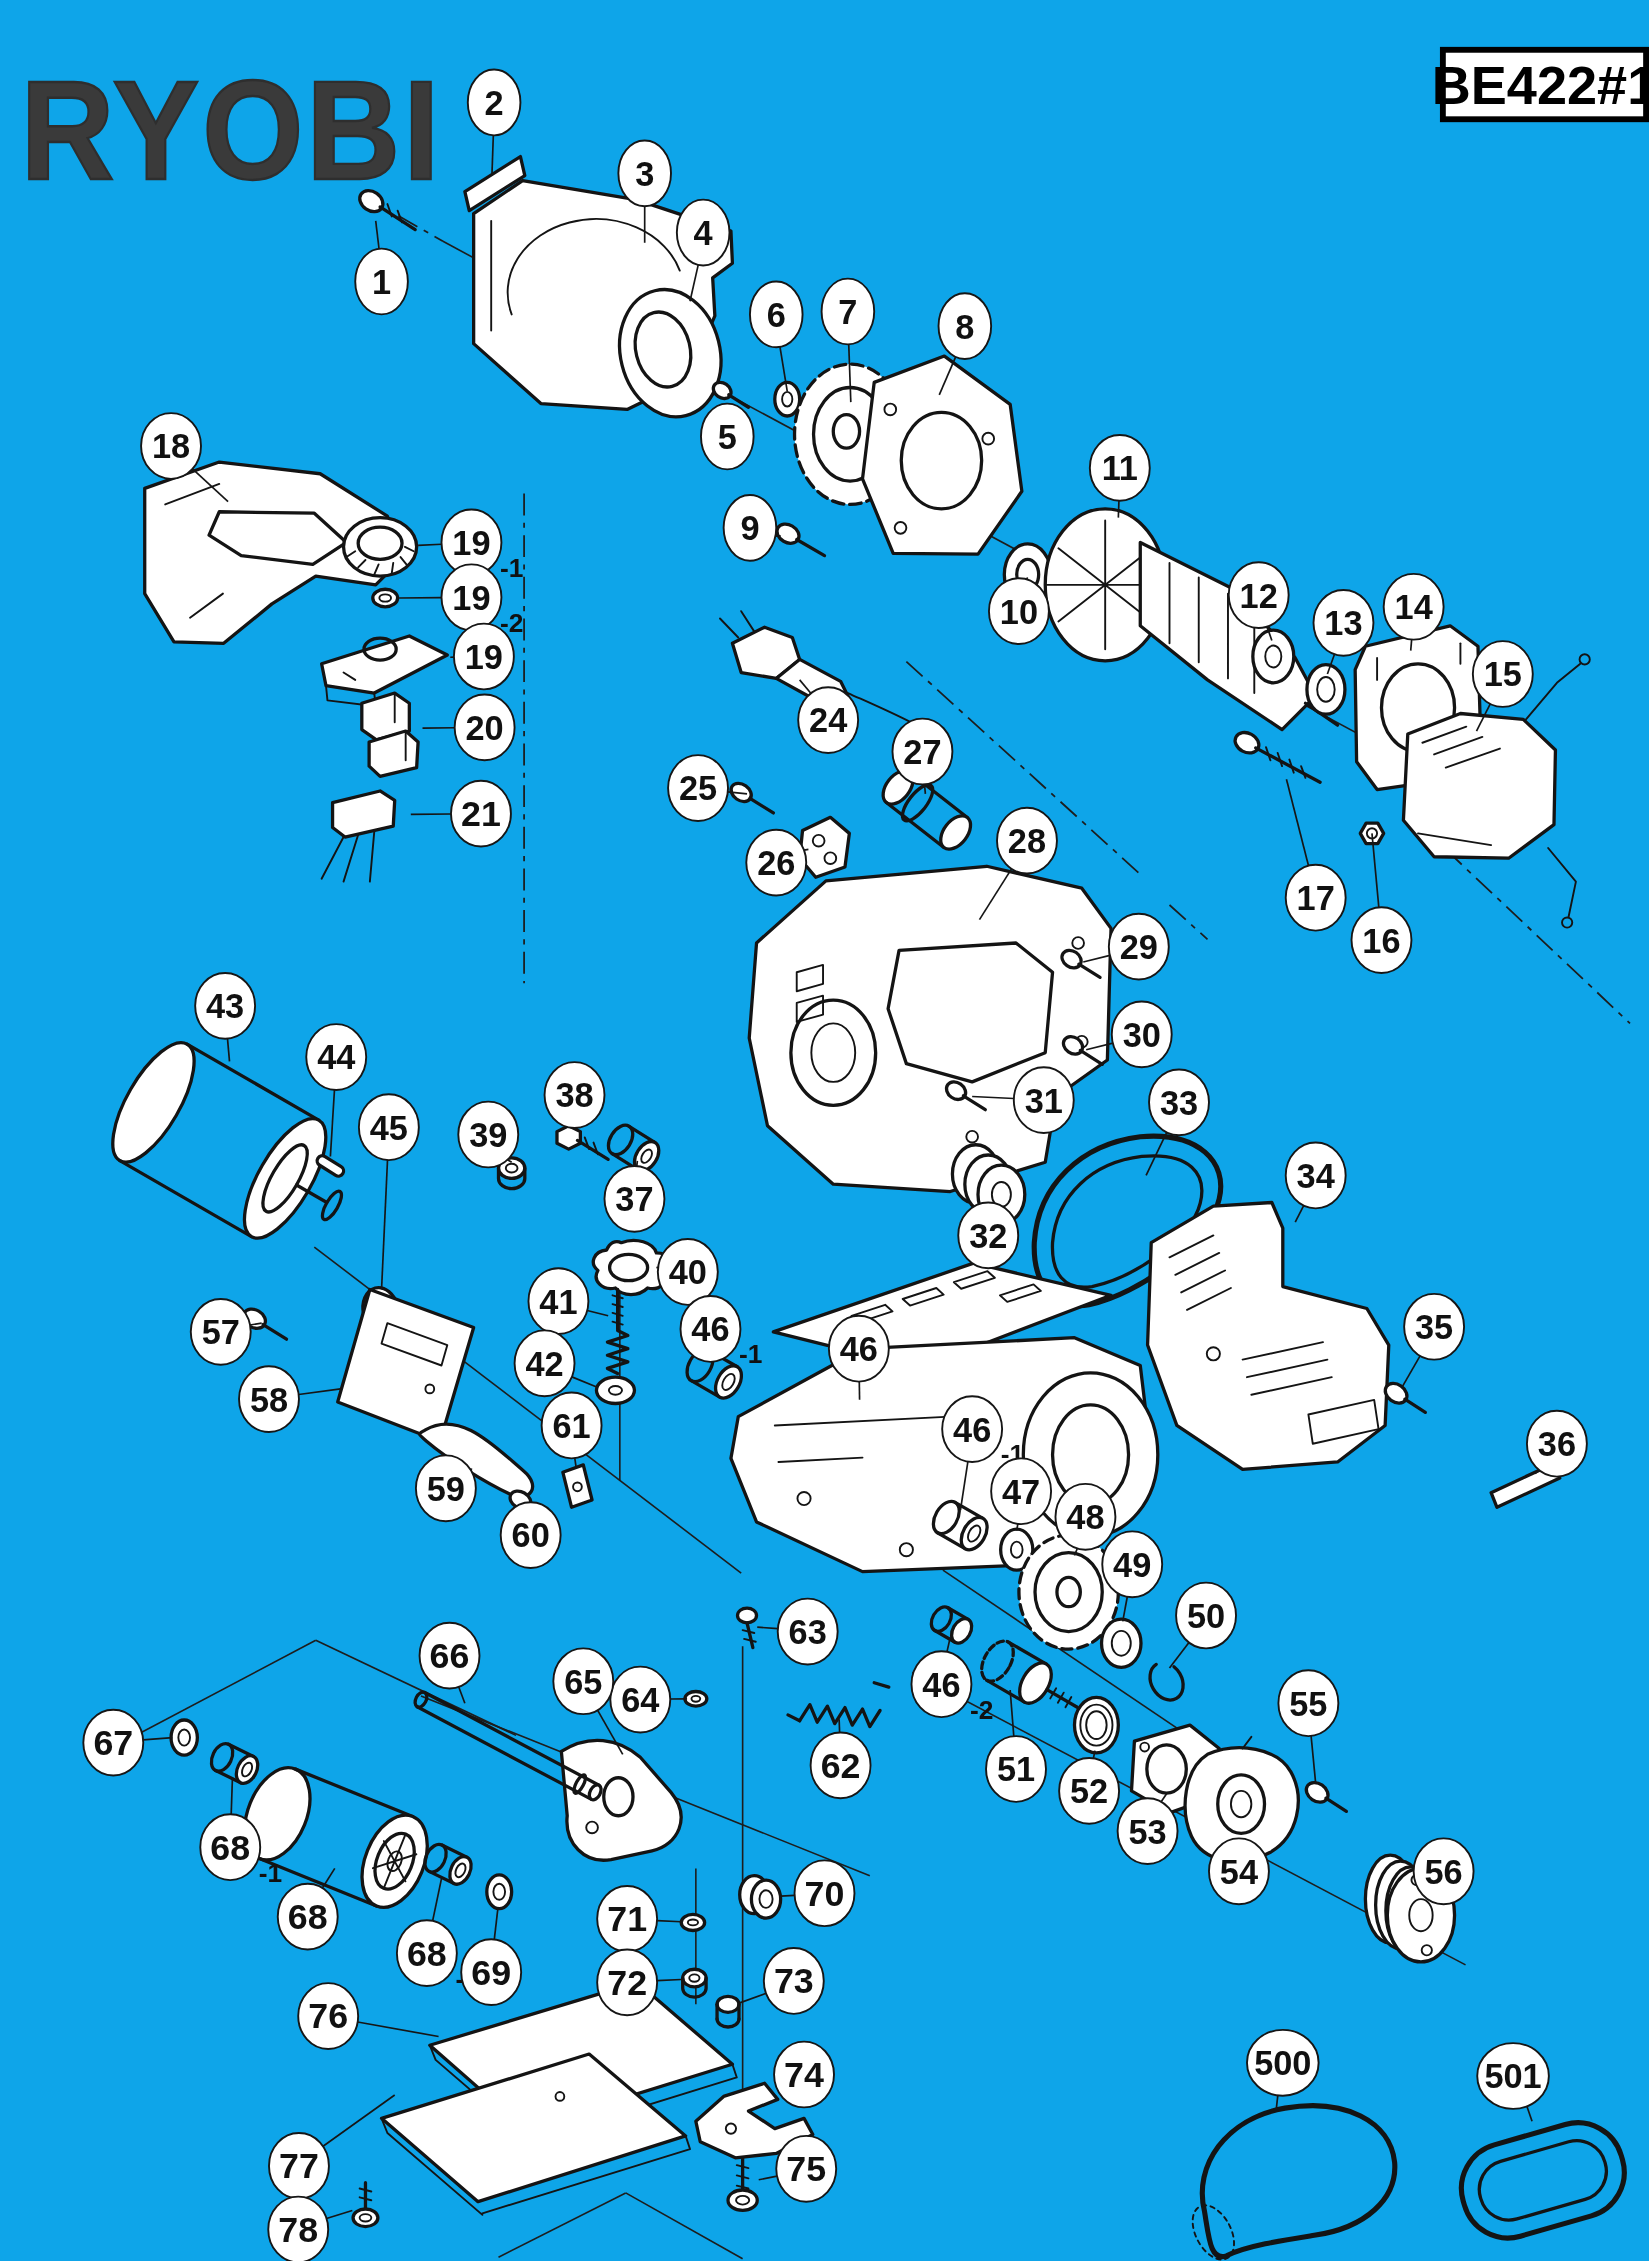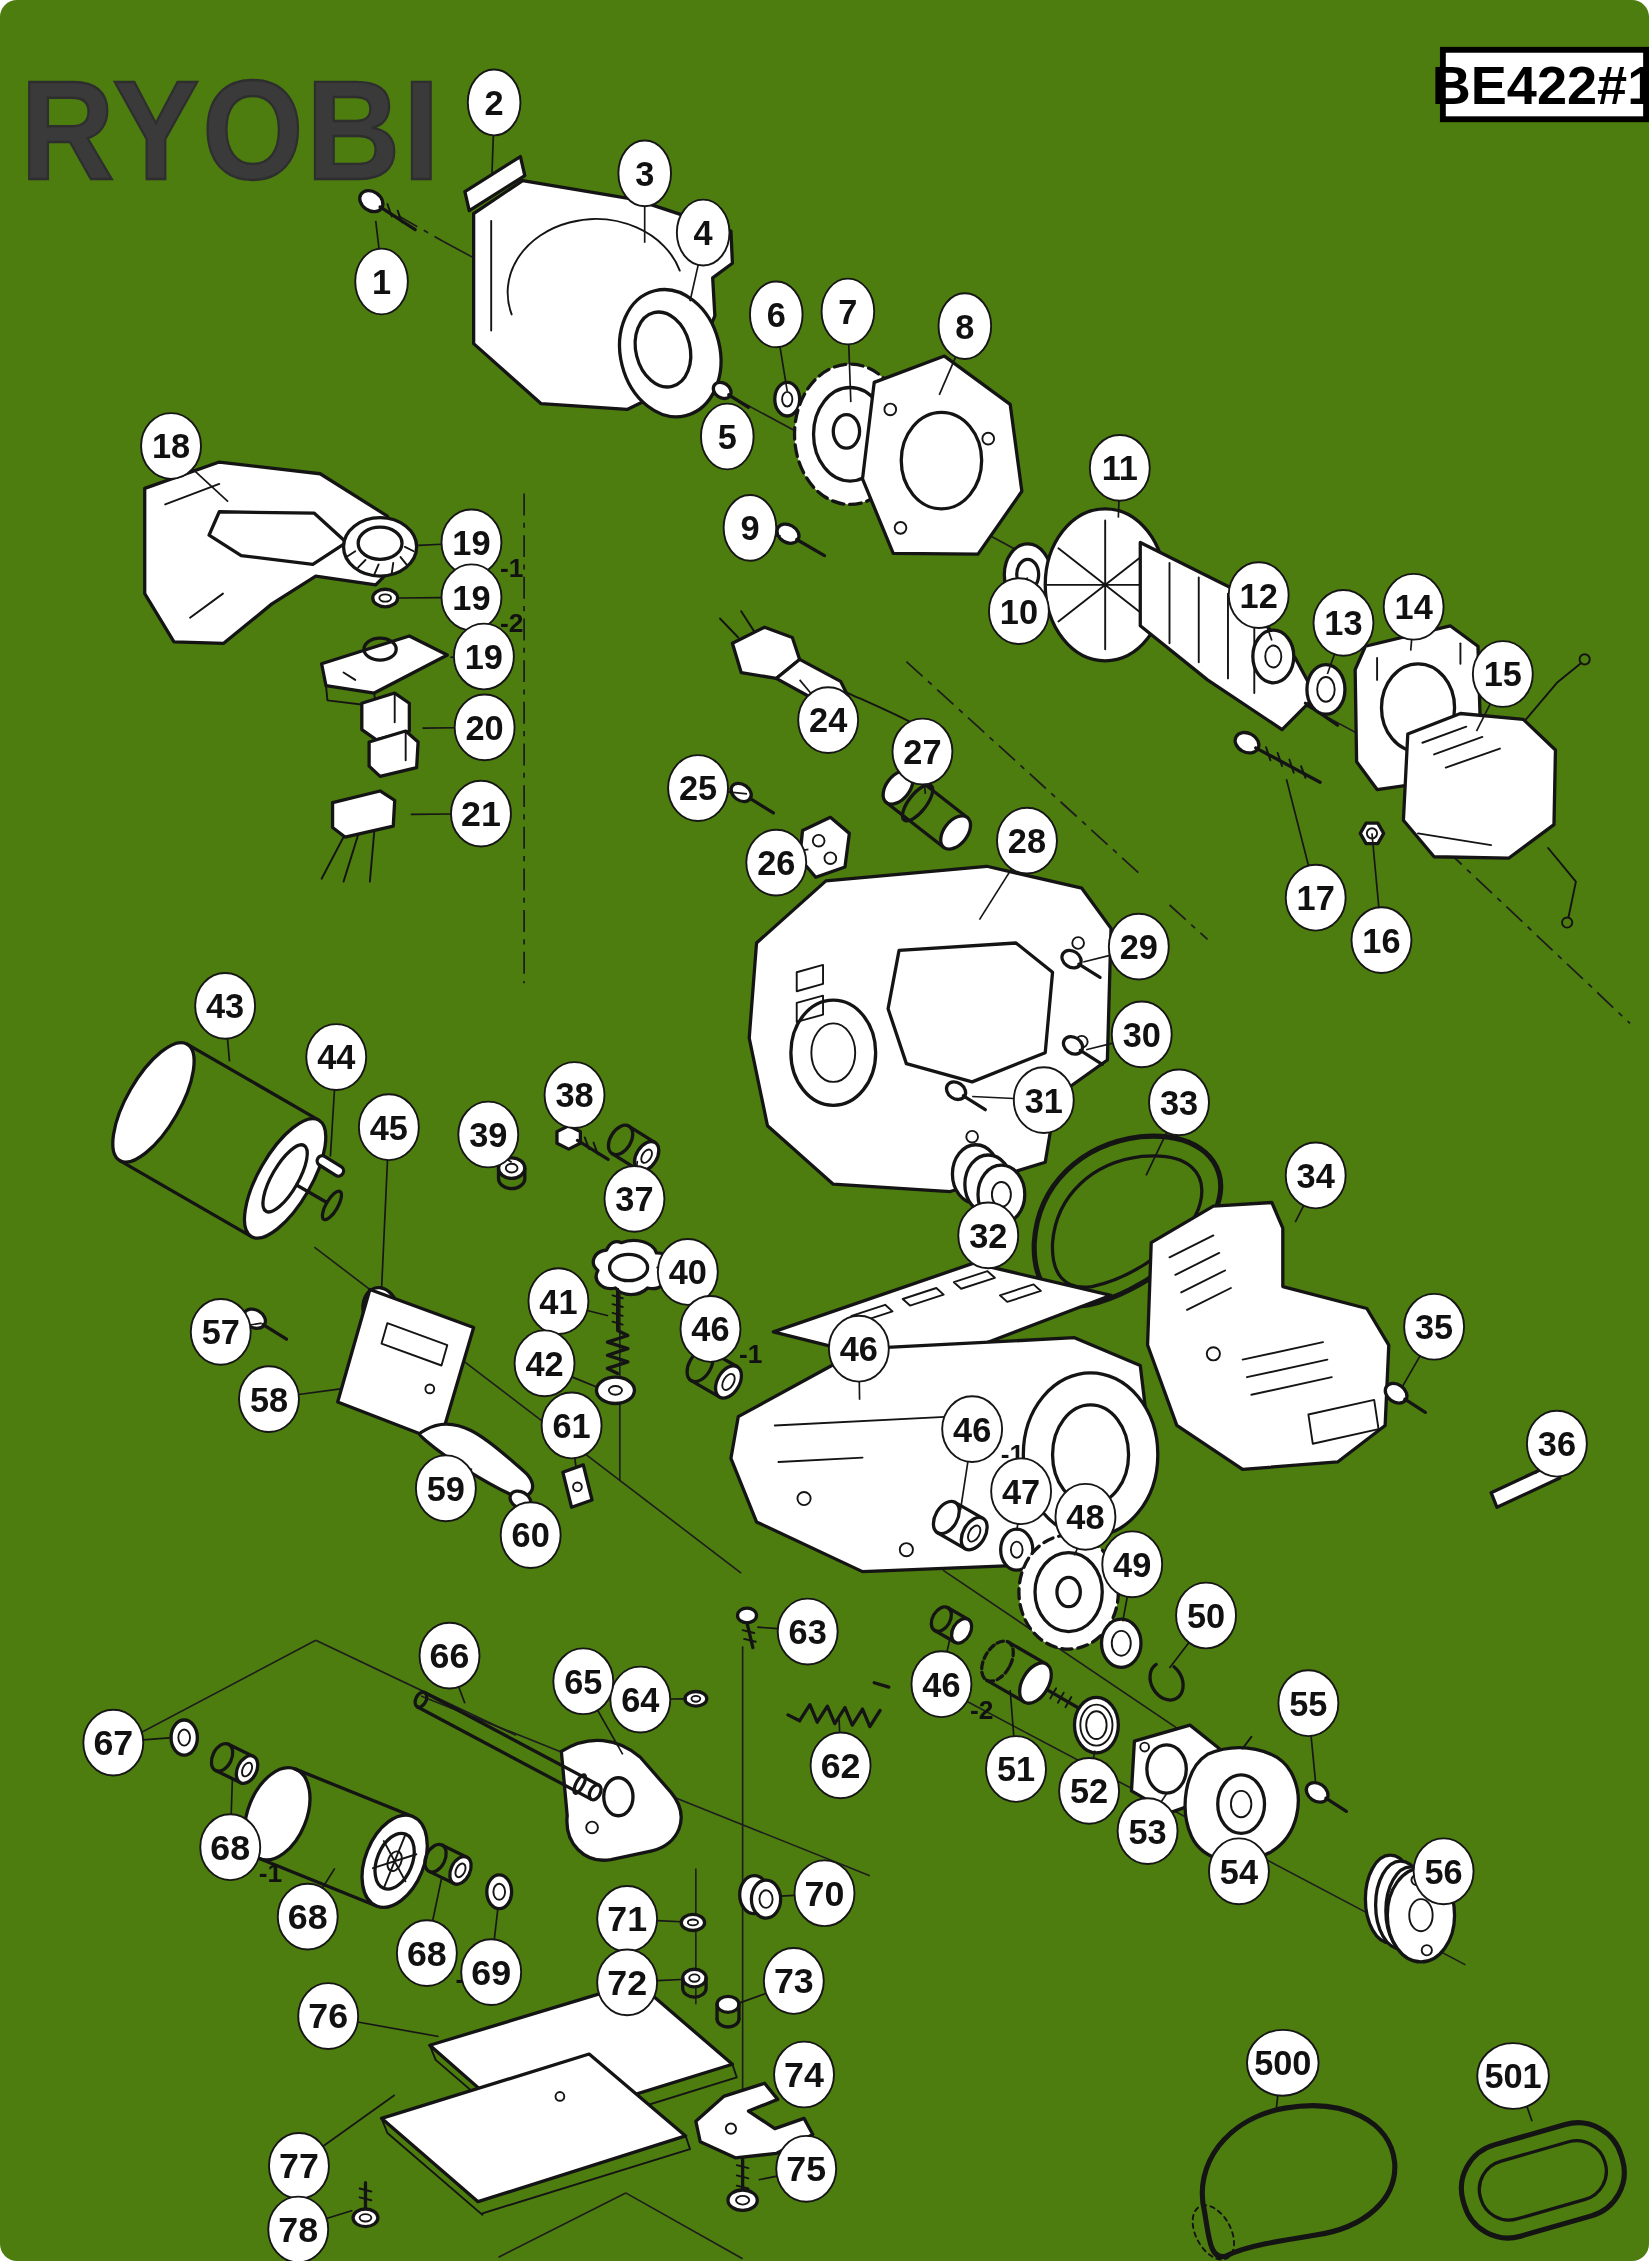--- a/index.html
+++ b/index.html
@@ -1,17 +1,17 @@
 <!DOCTYPE html>
 <html style="font-size:11.7px"><head>
 <meta charset="utf-8">
 <style>
   html,body{margin:0;padding:0;background:#ffffff;}
   body{width:1649px;font-family:"Liberation Sans", sans-serif;}
-  #stage{position:relative;width:1649px;height:2261px;background:#4d7c0f;overflow:hidden;border-radius:17px;}
+  #stage{position:relative;width:1649px;height:2261px;background:#0ea5e9;overflow:hidden;}
   svg{display:block}
   .outline{fill:none;stroke:#141414;stroke-width:4.5;stroke-linejoin:round;stroke-linecap:round;}
   .wfill{fill:#ffffff;stroke:#141414;stroke-width:4.5;stroke-linejoin:round;stroke-linecap:round;}
   .tn{fill:none;stroke:#141414;stroke-width:2.6;stroke-linejoin:round;stroke-linecap:round;}
   .th{fill:none;stroke:#141414;stroke-width:7;stroke-linejoin:round;stroke-linecap:round;}
   .axis{stroke:#1d1d1d;stroke-width:2.2;fill:none;}
   .axisdash{stroke:#1d1d1d;stroke-width:2.4;fill:none;stroke-dasharray:30 10 7 10;}
   .bubble{fill:#ffffff;stroke:#161616;stroke-width:2.6;}
   .leader{stroke:#161616;stroke-width:2.3;fill:none;}
   .bubble-num{font-family:"Liberation Sans", sans-serif;font-weight:700;font-size:47px;fill:#111;text-anchor:middle;}

